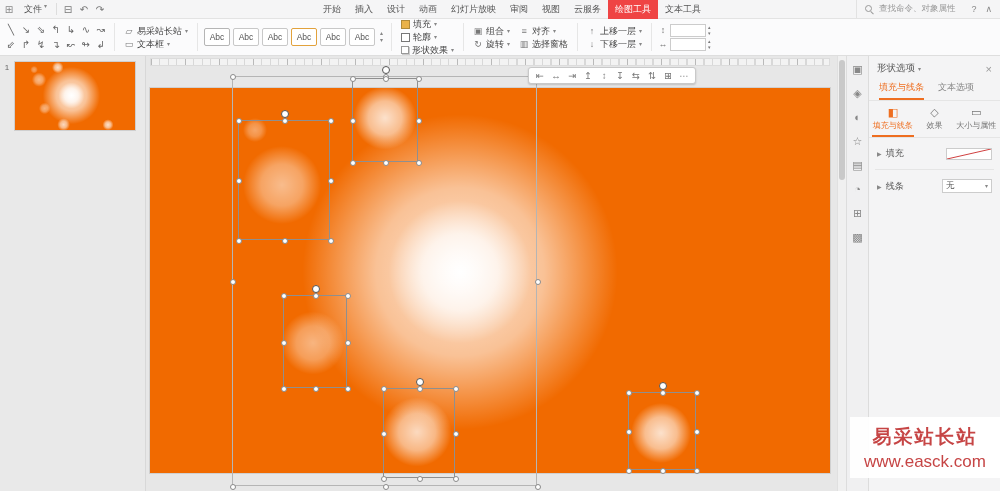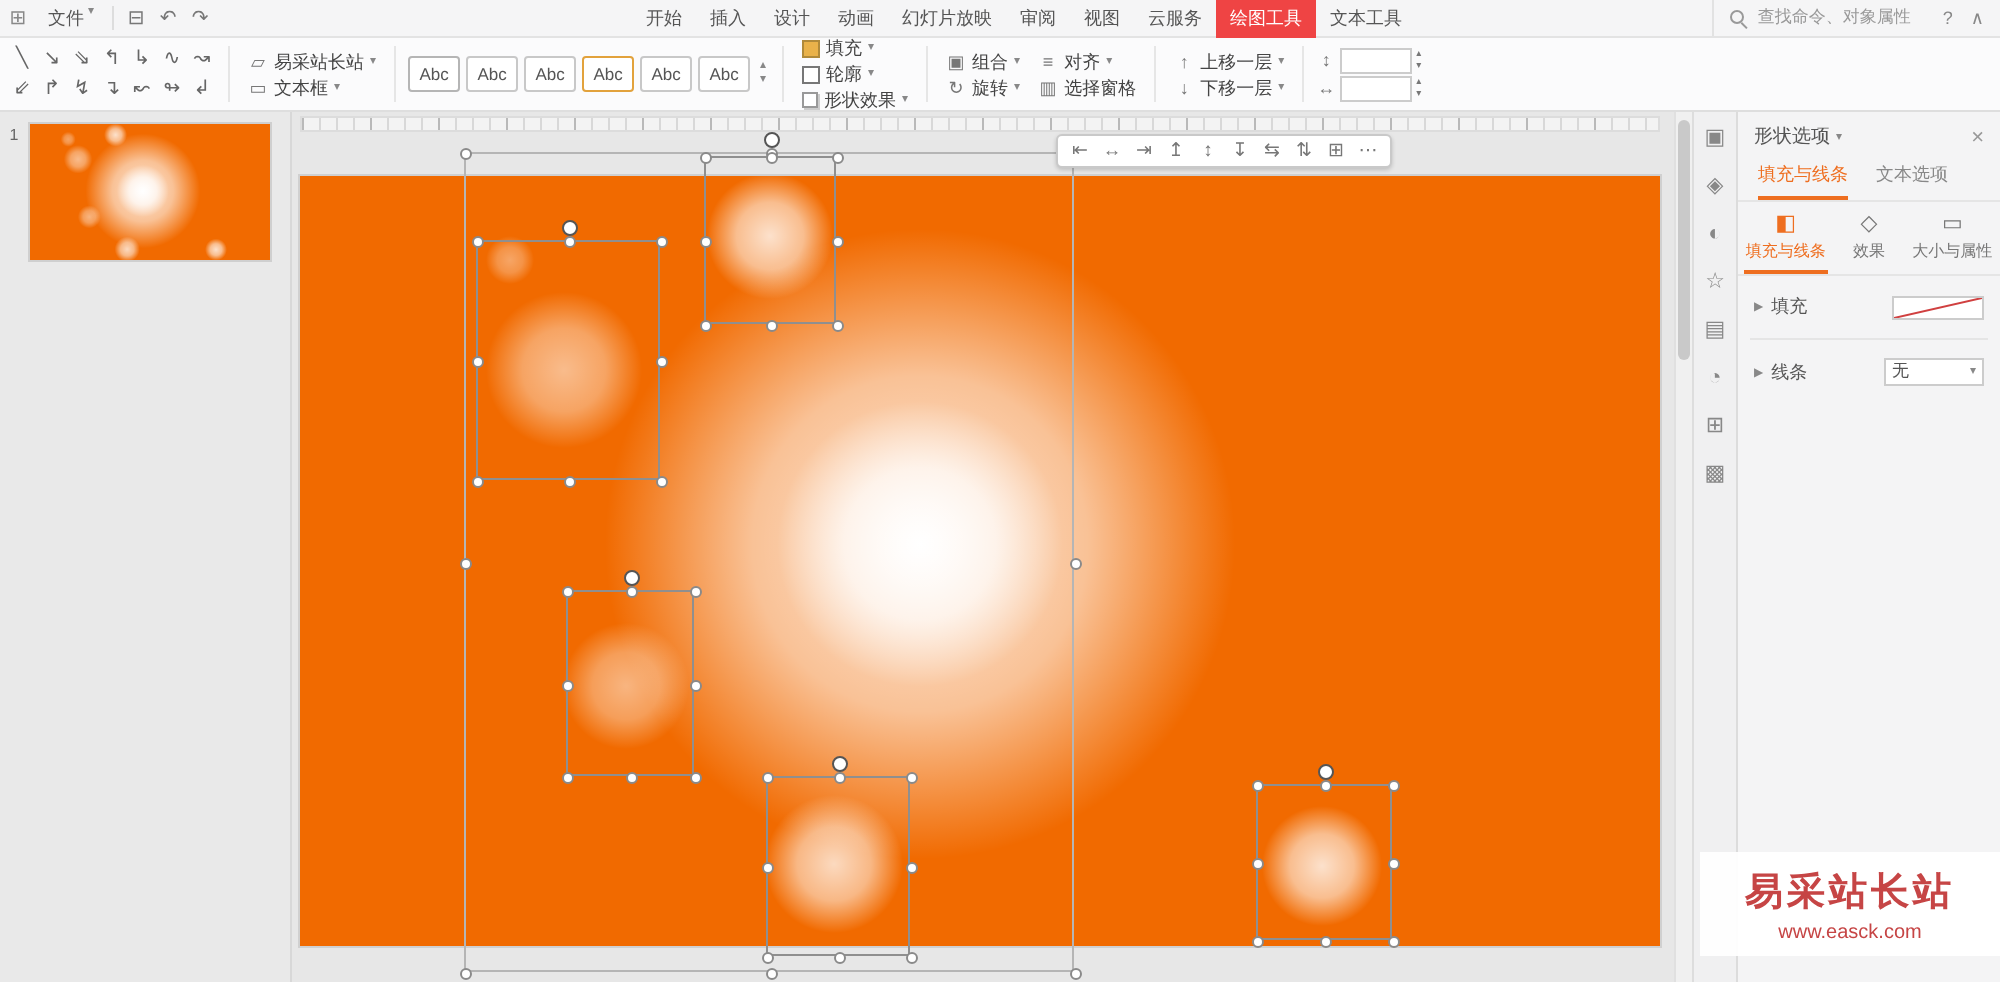--- a/index.html
+++ b/index.html
@@ -79,21 +79,21 @@
   .p-sub.active{color:#ee6e20;border-bottom:2px solid #ee6e20}
   .p-ico{font-size:11px;line-height:1}
   .p-row{display:flex;align-items:center;gap:4px;padding:9px 8px;font-size:9px;color:#555}
   .p-arrow{font-size:6px;color:#888}
   .fill-swatch{margin-left:auto;width:46px;height:12px;background:#fff;border:1px solid #ccc;display:flex;align-items:center;justify-content:center}
   .p-select{margin-left:auto;width:50px;height:14px;background:#fff;border:1px solid #ccc;display:flex;align-items:center;justify-content:space-between;padding:0 3px;font-size:8.5px;color:#555}
   .p-div{height:1px;background:#e5e5e5;margin:0 6px}
 
   .watermark{position:absolute;right:0;bottom:13px;width:150px;background:rgba(255,255,255,.92);text-align:center;padding:7px 0 6px;z-index:9}
   .wm-title{font-size:19px;font-weight:bold;color:#c64545;font-family:"DejaVu Serif","Liberation Serif",serif;letter-spacing:2px}
-  .wm-url{font-size:10px;color:#c64545;margin-top:2px}
+  .wm-url{font-size:17px;color:#c64545;margin-top:2px}
 </style>
 </head>
 <body>
 
 <div class="titlebar">
   <span class="logo">⊞</span>
   <span class="file-menu">
     <span>文件</span>
     <span class="caret">▾</span>
   </span>

